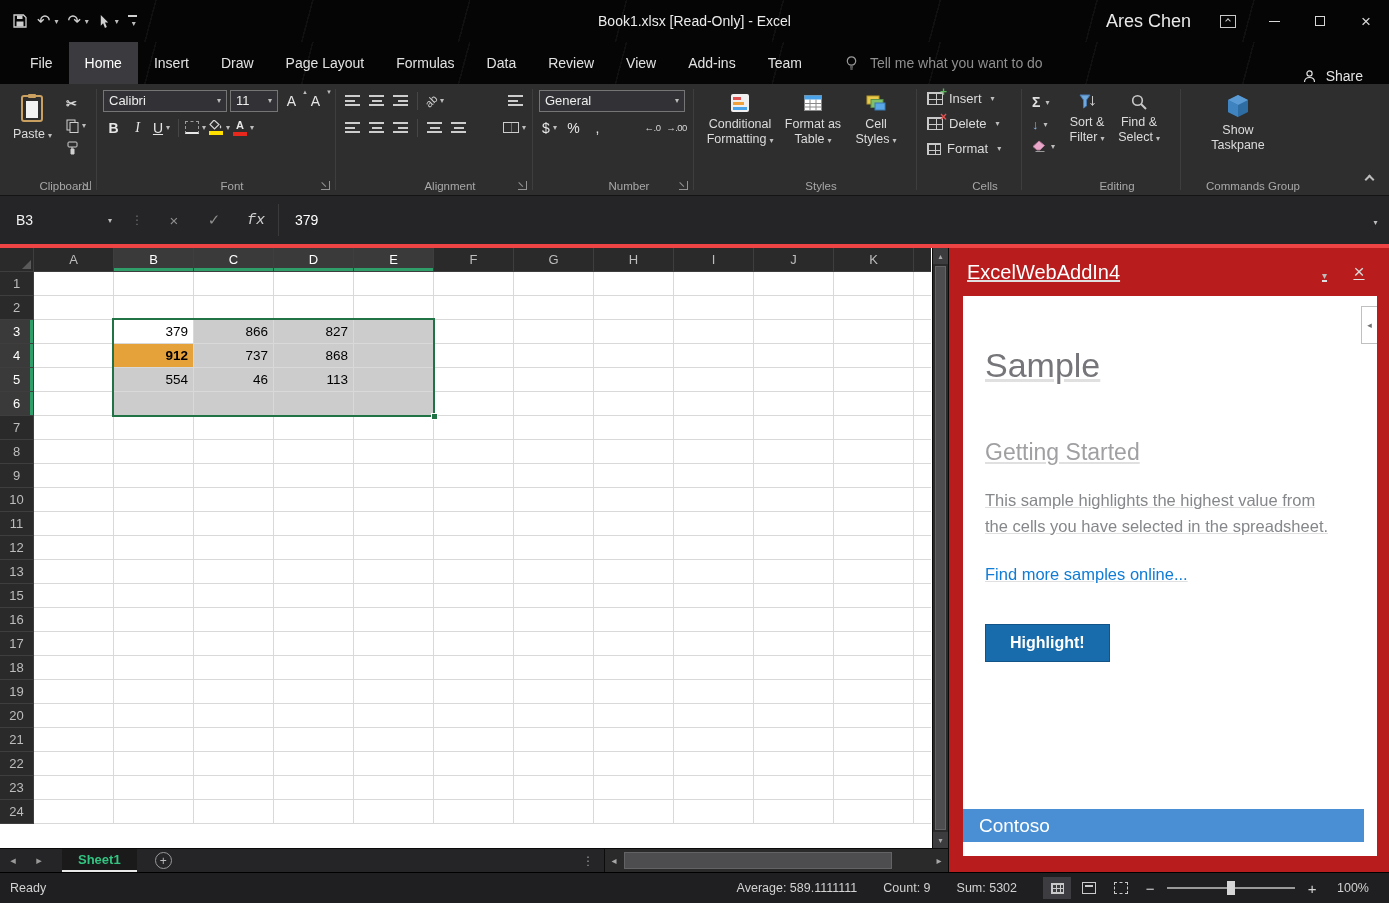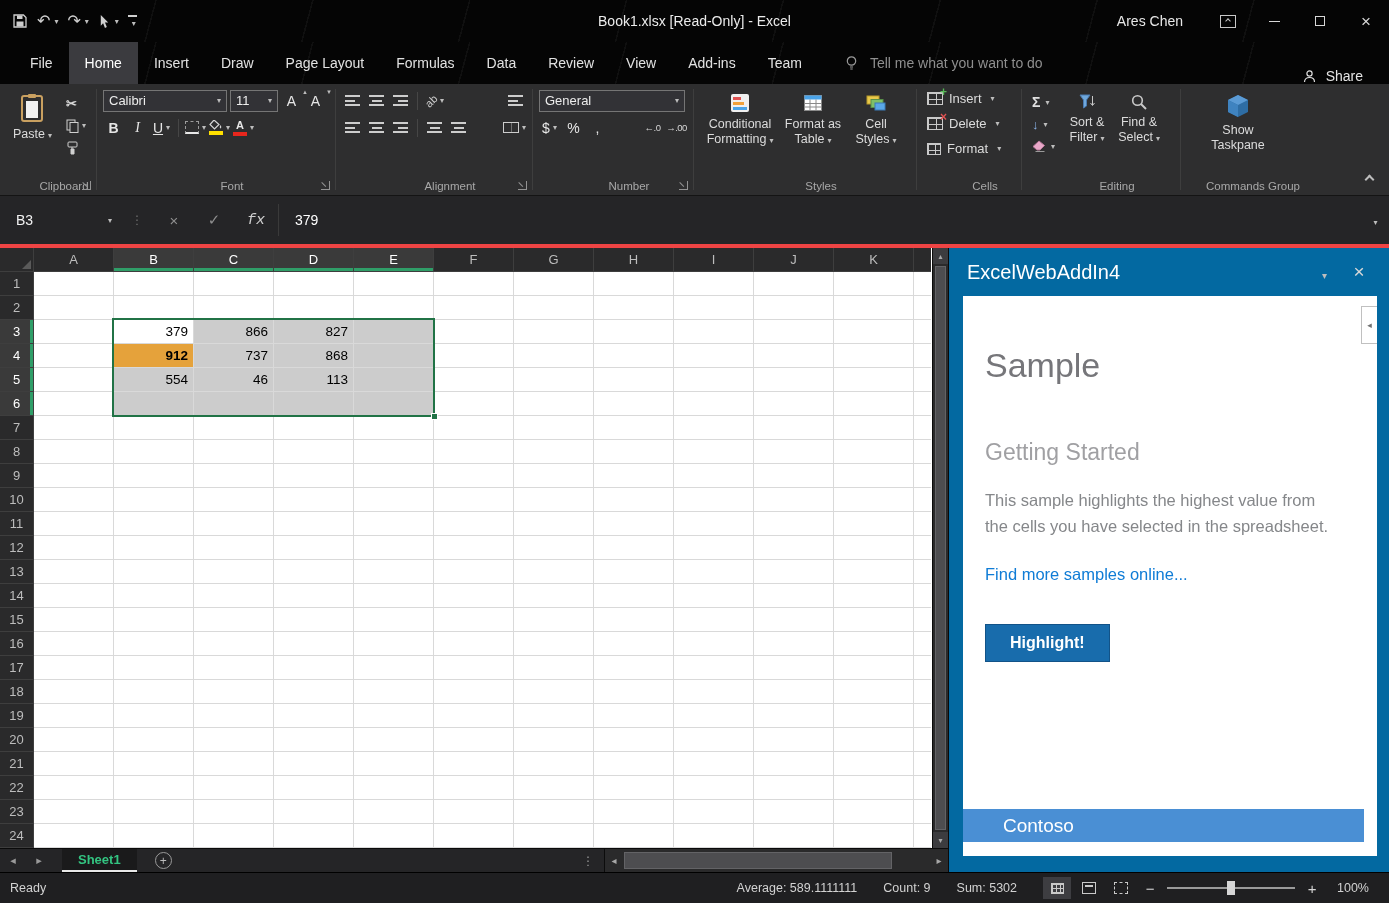--- a/index.html
+++ b/index.html
@@ -17,21 +17,21 @@
   .titlebar { height:42px; background:#050505; display:flex; align-items:center; position:relative; flex:none; }
   .titlebar::before, .tabrow::before { content:""; position:absolute; inset:0; pointer-events:none;
      background:repeating-linear-gradient(105deg, transparent 0 150px, rgba(255,255,255,.045) 150px 151.5px); }
   .qat { display:flex; align-items:center; gap:9px; padding-left:12px; position:relative; }
   .qbtn { display:flex; align-items:center; gap:1px; color:#cfcfcf; }
   .qg { font-weight:400; font-size:16px; line-height:1; }
   .qbar { display:inline-block; width:9px; height:2px; background:#cfcfcf; margin-bottom:2px; }
   .qcust { flex-direction:column; gap:0; }
   .tb-title { position:absolute; left:50%; transform:translateX(-50%); font-size:14px; color:#ececec; white-space:nowrap; }
   .tb-right { margin-left:auto; display:flex; align-items:center; height:100%; position:relative; }
-  .tb-user { font-size:14px; color:#e8e8e8; margin-right:22px; }
+  .tb-user { font-size:18px; color:#e8e8e8; margin-right:14px; }
   .winbtn { width:46px; height:100%; display:flex; align-items:center; justify-content:center; color:#d8d8d8; }
   .rdo-ic { width:16px; height:13px; border:1px solid #c8c8c8; display:inline-flex; align-items:center; justify-content:center; }
   .rdo-ic .chev-up { width:4px; height:4px; border-width:1.5px; }
   .min-ic { width:11px; height:1px; background:#d8d8d8; display:inline-block; }
   .max-ic { width:10px; height:10px; border:1px solid #d8d8d8; display:inline-block; }
   .x { font-size:17px; line-height:1; }
 
   
   .tabrow { height:42px; background:#050505; display:flex; align-items:stretch; position:relative; flex:none; }
   .rtabs { display:flex; padding-left:14px; position:relative; }
@@ -141,37 +141,37 @@
      color:var(--sheet-tab-green); background:#1a1a1b; border-bottom:2px solid #e8e8e8; }
   .addsheet { width:17px; height:17px; border-radius:50%; border:1px solid #9a9a9a; color:#bdbdbd; display:flex; align-items:center;
      justify-content:center; font-size:12px; margin-left:18px; line-height:1; }
   .tdots { color:#9a9a9a; font-size:12px; margin-right:10px; }
   .hscroll { width:344px; height:100%; display:flex; align-items:center; background:#2a2a2b; border-left:1px solid #0c0c0c; }
   .harrow { width:18px; text-align:center; color:#a8a8a8; font-size:10px; }
   .htrack { flex:1; height:100%; padding:3px 1px; }
   .hthumb { display:block; width:88%; height:100%; background:#4d4d50; border:1px solid #636366; }
 
   
-  .taskpane { flex:1; background:#0369a1; border-left:1px solid #0a0a0a; display:flex; flex-direction:column; }
+  .taskpane { flex:1; background:#b91c1c; border-left:1px solid #0a0a0a; display:flex; flex-direction:column;text-decoration:underline; }
   .tp-head { height:48px; display:flex; align-items:center; padding:0 14px 0 18px; color:#fff; font-size:20px; flex:none; }
   .tp-title { flex:1; }
   .tp-menu { width:40px; text-align:center; }
   .tp-menu .cr { font-size:10px; }
   .tp-close { width:32px; text-align:center; color:#d8d8d8; font-size:19px; }
   .tp-panel { flex:1; background:#fff; margin:0 12px 16px 14px; position:relative; overflow:hidden; }
   .tp-collapse { position:absolute; top:10px; right:0; width:16px; height:38px; border:1px solid #c0c0c0; border-right:none; background:#fff;
      color:#707070; font-size:9px; display:flex; align-items:center; justify-content:center; }
   .tp-heading { margin:50px 0 0 22px; font-size:34px; font-weight:300; color:#76767a; }
   .tp-sub { margin:54px 0 0 22px; font-size:23px; font-weight:300; color:#a0a0a3; }
   .tp-desc { margin:22px 28px 0 22px; font-size:16.5px; line-height:1.55; color:#85878a; max-width:352px; }
   .tp-link { display:block; margin:26px 0 0 22px; font-size:16.5px; color:var(--link-blue); text-decoration:none; }
   .tp-btn { margin:40px 0 0 22px; background:var(--button-blue); border:1px solid #125388; color:#fff; font-size:16px; font-weight:700;
      padding:9px 24px; font-family:inherit; }
   .tp-footer { position:absolute; left:0; right:13px; bottom:14px; height:33px; background:var(--contoso-blue); color:#fff;
-     display:flex; align-items:center; padding-left:40px; font-size:19px; }
+     display:flex; align-items:center; padding-left:16px; font-size:19px; }
 
   
   .statusbar { height:31px; background:#1f1f21; border-top:1px solid #000; display:flex; align-items:center; font-size:12.5px;
      color:#d2d2d2; padding:0 10px; flex:none; }
   .sb-right { margin-left:auto; display:flex; align-items:center; }
   .sb-stat { margin-right:26px; }
   .svi { width:28px; height:22px; display:flex; align-items:center; justify-content:center; margin-right:4px; }
   .svi.active { background:#3d3d41; }
   .icon-normal { width:13px; height:11px; border:1px solid #c9c9c9;
      background-image:linear-gradient(#c9c9c9 1px, transparent 1px), linear-gradient(90deg,#c9c9c9 1px, transparent 1px);
@@ -802,35 +802,20 @@
               <div class="gcell"></div>
               <div class="gcell"></div>
               <div class="gcell"></div>
               <div class="gcell"></div>
               <div class="gcell"></div>
               <div class="gcell"></div>
               <div class="gcell"></div>
               <div class="gcell sliver"></div>
             </div>
             <div class="grow">
-              <div class="grh">14</div>
-              <div class="gcell"></div>
-              <div class="gcell"></div>
-              <div class="gcell"></div>
-              <div class="gcell"></div>
-              <div class="gcell"></div>
-              <div class="gcell"></div>
-              <div class="gcell"></div>
-              <div class="gcell"></div>
-              <div class="gcell"></div>
-              <div class="gcell"></div>
-              <div class="gcell"></div>
-              <div class="gcell sliver"></div>
-            </div>
-            <div class="grow">
               <div class="grh">15</div>
               <div class="gcell"></div>
               <div class="gcell"></div>
               <div class="gcell"></div>
               <div class="gcell"></div>
               <div class="gcell"></div>
               <div class="gcell"></div>
               <div class="gcell"></div>
               <div class="gcell"></div>
               <div class="gcell"></div>

